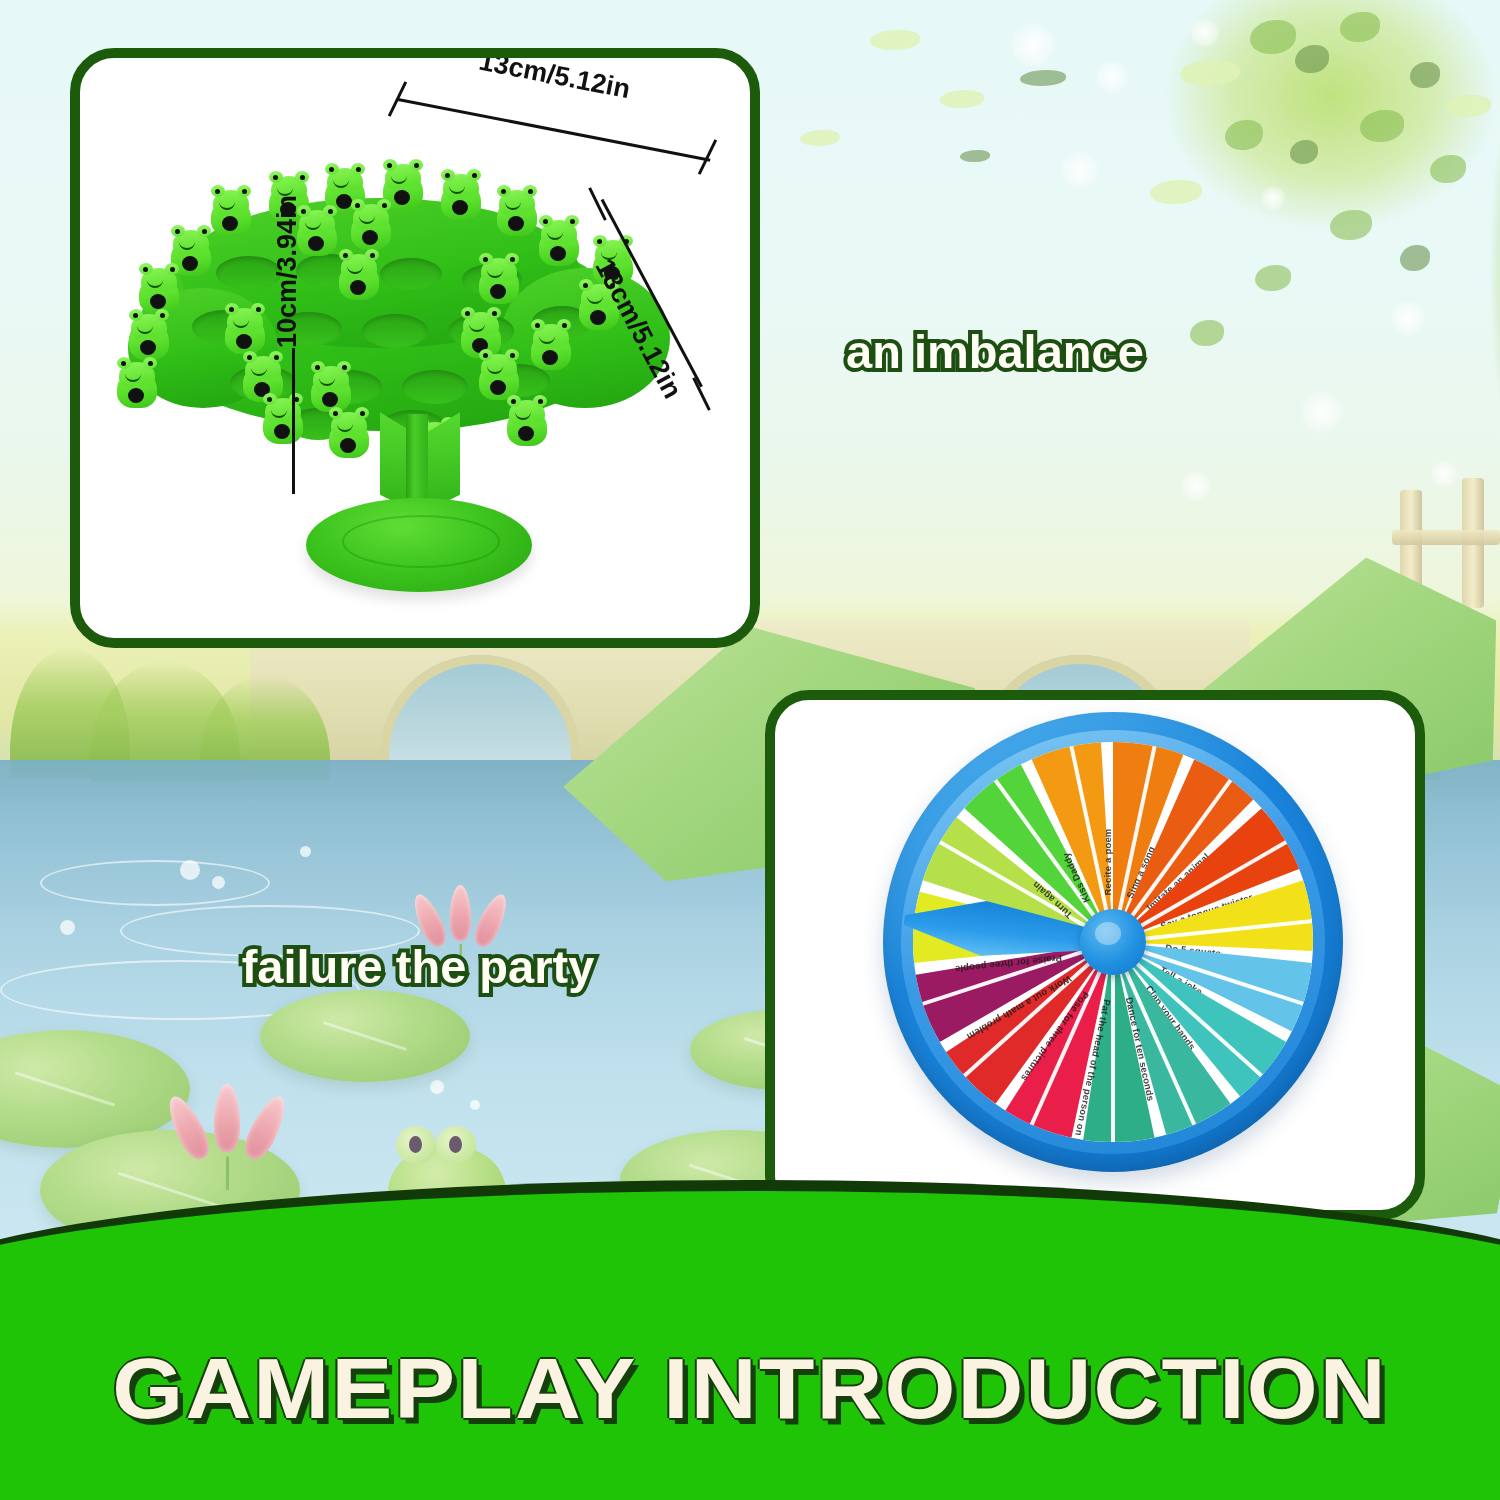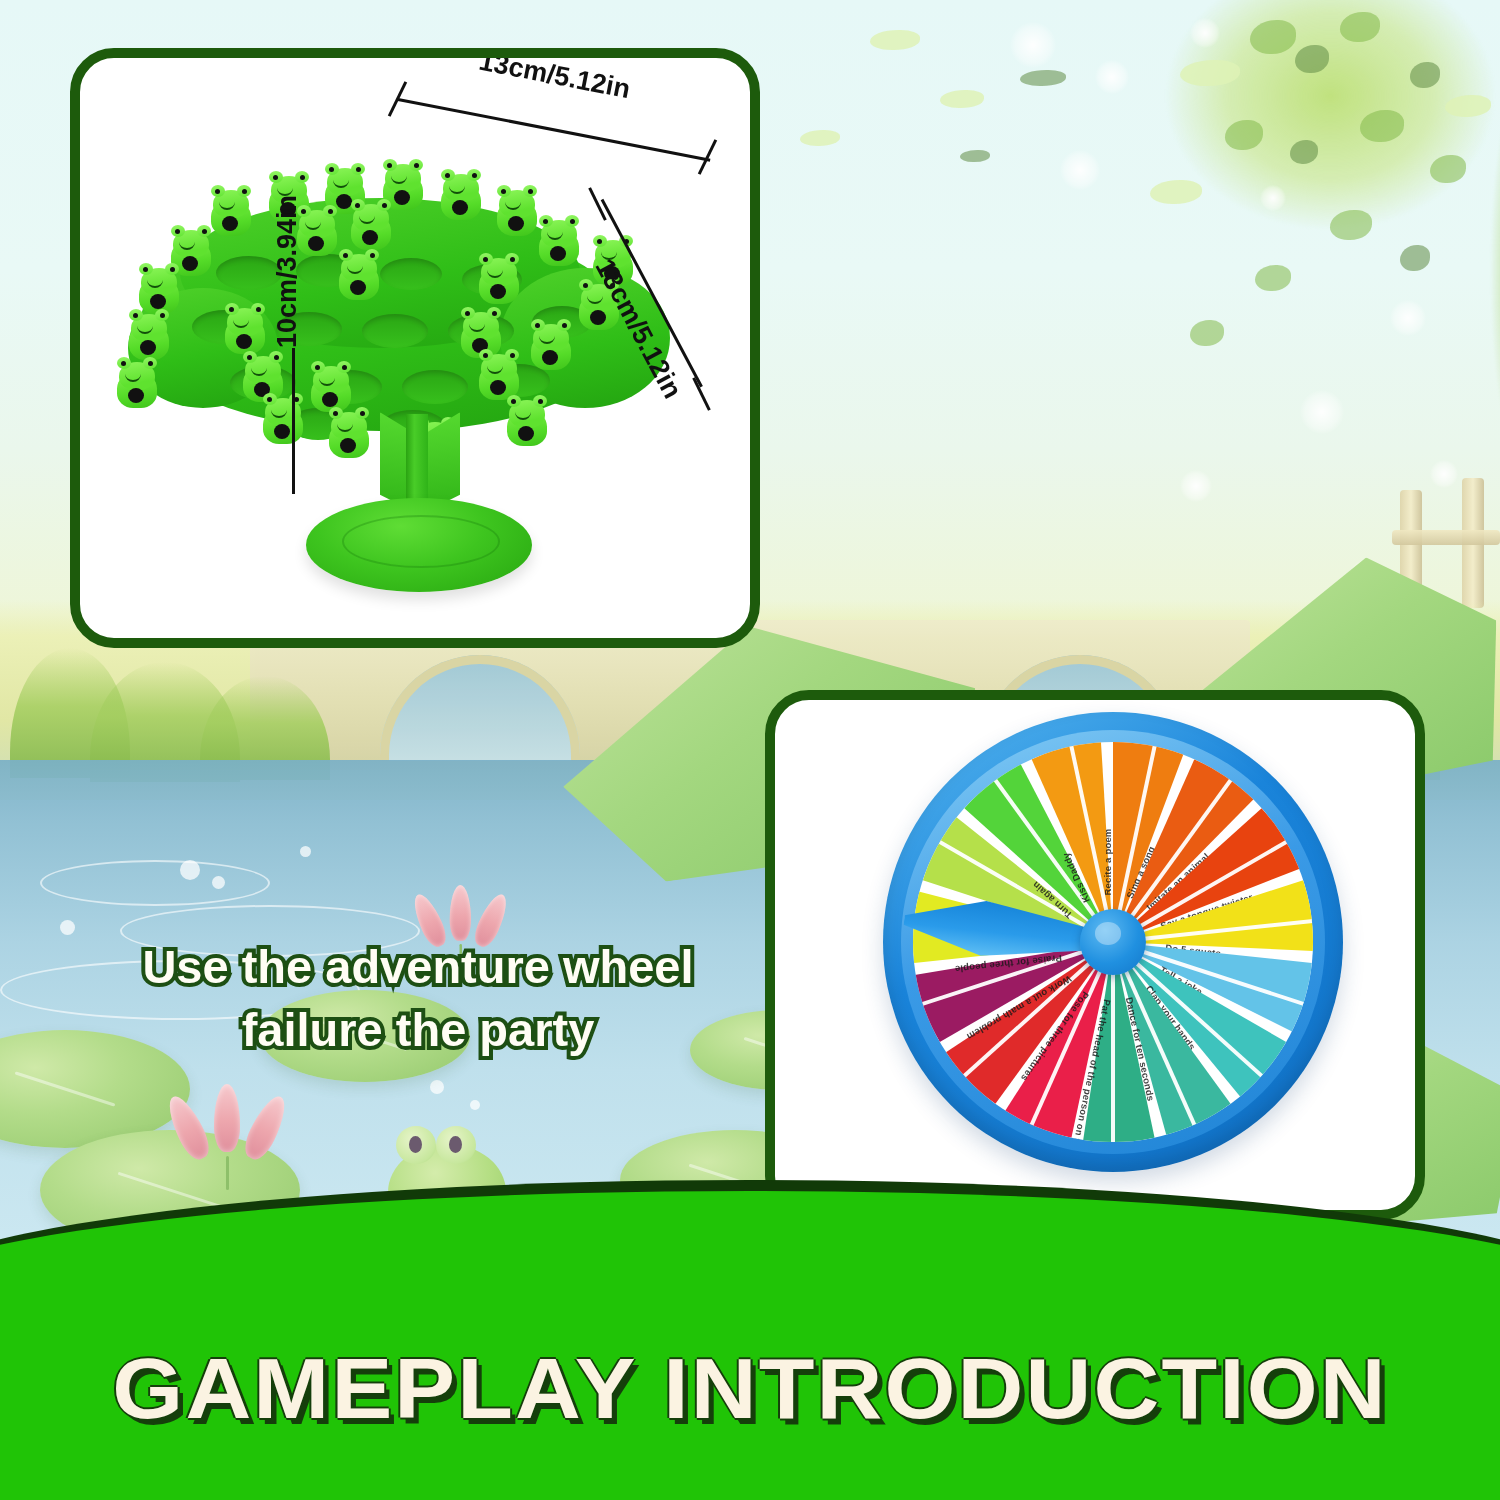--- a/index.html
+++ b/index.html
@@ -788,24 +788,24 @@
     <div class="dimline" style="left:522px;top:140px;width:212px;transform:rotate(62deg);"></div>
     <div class="dimtick" style="left:516px;top:128px;height:36px;transform:rotate(-26deg);"></div>
     <div class="dimtick" style="left:620px;top:318px;height:36px;transform:rotate(-26deg);"></div>
     <div class="dimlabel" style="left:536px;top:196px;transform:rotate(62deg);transform-origin:left top;">13cm/5.12in</div>
 
     <div class="dimline" style="left:215px;top:290px;width:146px;transform:rotate(90deg);transform-origin:left top;"></div>
     <div class="dimlabel" style="left:192px;top:290px;transform:rotate(-90deg);transform-origin:left top;">10cm/3.94in</div>
   </div>
 
   <div class="tips-body" style="left:846px;top:320px;width:600px;">
+    <span class="ln">an imbalance</span>
   </div>
 
   <div class="tips-body" style="left:108px;top:935px;width:620px;text-align:center;">
-    <span class="ln">Use the adventure wheel</span>
     <span class="ln">failure the party</span>
   </div>
 
   <div class="card" id="card-wheel" style="--cardborder:#1d5b0c;">
     <div class="wheel-outer">
       <div class="wheel-lip"></div>
       <div class="wheel-face" id="wheel-face">
           <div class="seg" style="transform: rotate(-102deg);">
             <i style="background: rgb(243, 154, 18); clip-path: polygon(0% 0%, 140% -10%, 140% 52.51%); transform-origin: 0% 0%; transform: rotate(-12deg);"></i>
           </div>

